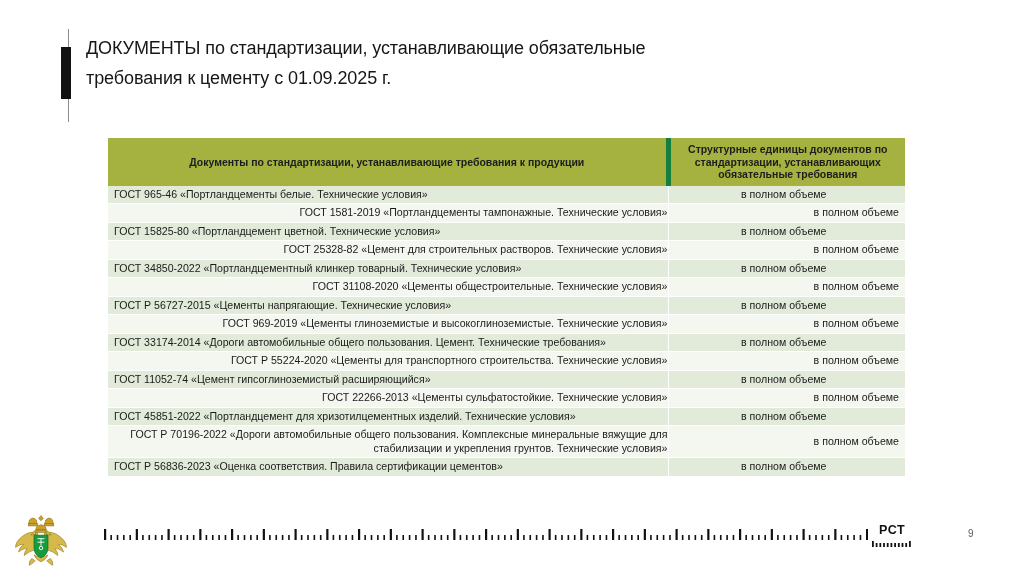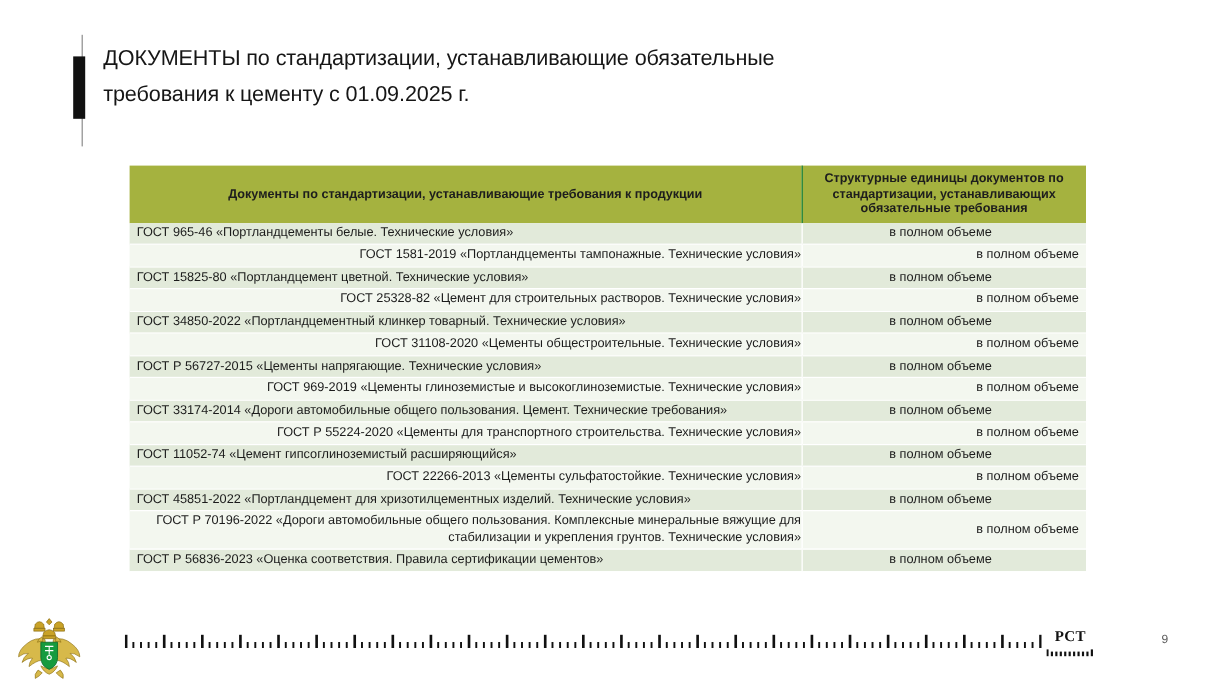--- a/index.html
+++ b/index.html
@@ -66,21 +66,21 @@
     font-size: 10.5px;
     line-height: 12.6px;
     text-align: center;
     vertical-align: middle;
     padding: 5px 8px;
     height: 47px;
     box-sizing: border-box;
     border: none;
   }
   #doc-table thead th.th-doc {
-    border-right: 1px solid #15803d;
+    border-right: 5px solid #15803d;
   }
 
   #doc-table tbody td {
     border-bottom: 1px solid #ffffff;
     padding: 2px 0 2px 6px;
     line-height: 13.5px;
     vertical-align: middle;
     font-size: 10.6px;
     color: #1b1b1b;
     height: 17px;
@@ -107,21 +107,21 @@
     top: 528px;
     width: 764px;
     height: 14px;
   }
   #footer-rst-logo {
     position: absolute;
     left: 872px;
     top: 524px;
     width: 40px;
     height: 18px;
-    font-family: Liberation Serif, serif;
+    font-family: Liberation Sans, sans-serif;
     font-weight: 700;
     font-size: 12.5px;
     letter-spacing: 0.4px;
     color: #111111;
     text-align: center;
     line-height: 13px;
   }
   #footer-rst-logo .bars {
     display: block;
     position: relative;

